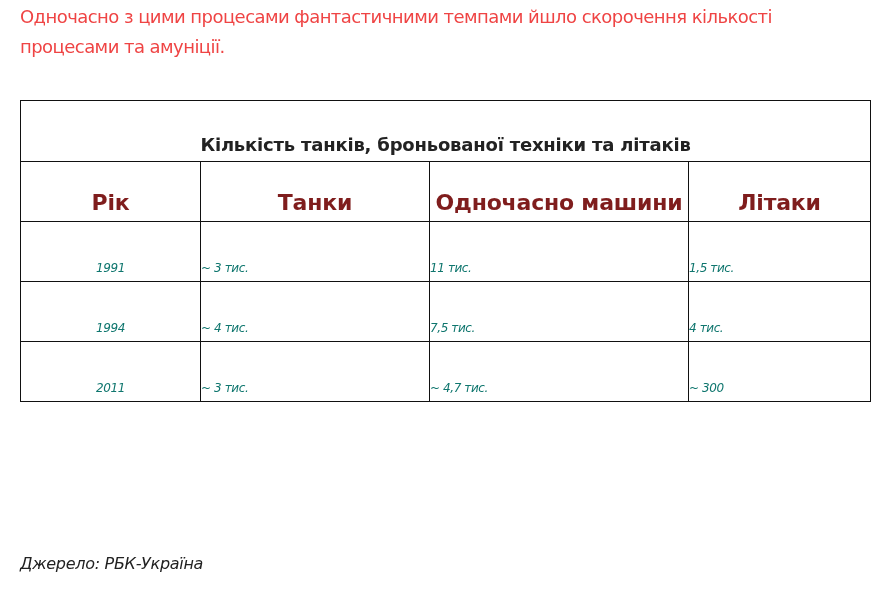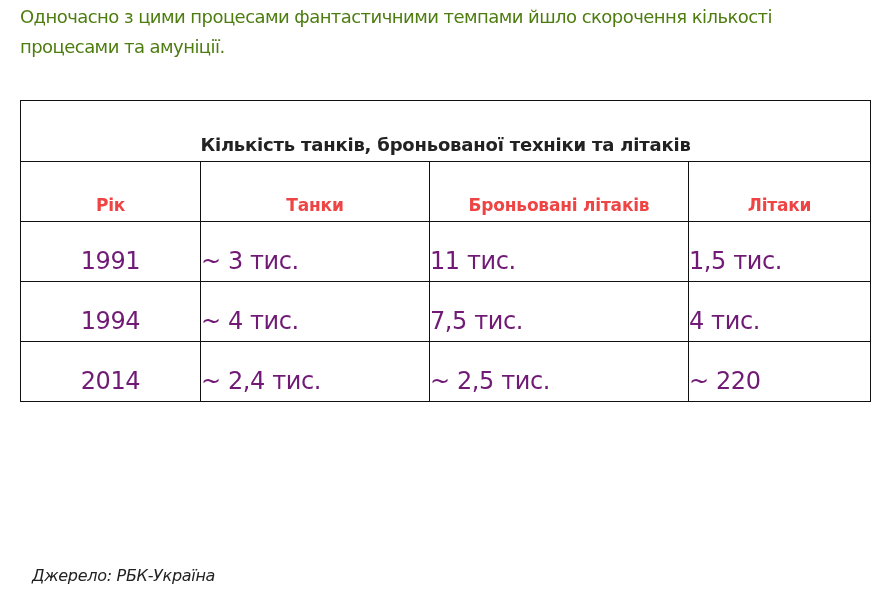--- a/index.html
+++ b/index.html
@@ -16,21 +16,21 @@
     color: #222222;
   }
   .intro {
     position: absolute;
     left: 20px;
     top: 2px;
     width: 850px;
     font-size: 18px;
     line-height: 30px;
     letter-spacing: -0.55px;
-    color: #4d7c0f;
+    color: #ef4444;
     margin: 0;
   }
   table.data-table {
     position: absolute;
     left: 20px;
     top: 100px;
     width: 850px;
     border-collapse: collapse;
     table-layout: fixed;
     font-size: 18px;
@@ -47,45 +47,46 @@
     font-weight: bold;
     font-size: 18px;
     padding-bottom: 6px !important;
     letter-spacing: -0.2px;
     color: #222222;
   }
   .head-cell {
     height: 53px;
     text-align: center;
     font-weight: bold;
-    font-size: 17px;
+    font-size: 22px;
     padding-bottom: 6px !important;
     letter-spacing: -0.2px;
-    color: #ef4444;
+    color: #7f1d1d;
   }
   .body-cell {
     height: 53px;
     text-align: left;
-    font-size: 24px;
+    font-size: 12px;
     padding-bottom: 6px !important;
     letter-spacing: -0.4px;
-    color: #701a75;
+    color: #0f766e;
+    font-style: italic;
   }
   .year-cell {
     text-align: center;
   }
   .source {
     position: absolute;
     left: 20px;
     top: 554px;
     font-size: 16px;
     font-style: italic;
     color: #222222;
     letter-spacing: -0.3px;
-    margin: 12px;
+    margin: 0;
   }
 </style>
 </head>
 <body>
 
 <p class="intro">
   <span>Одночасно з цими процесами фантастичними темпами йшло скорочення кількості</span><br>
   <span>процесами та амуніції.</span>
 </p>
 
@@ -96,37 +97,37 @@
     <col style="width:259px">
     <col style="width:182px">
   </colgroup>
   <tbody>
       <tr>
     <td class="caption-cell" colspan="4">Кількість танків, броньованої техніки та літаків</td>
   </tr>
   <tr>
     <td class="head-cell">Рік</td>
     <td class="head-cell">Танки</td>
-    <td class="head-cell">Броньовані літаків</td>
+    <td class="head-cell">Одночасно машини</td>
     <td class="head-cell">Літаки</td>
   </tr>
   <tr>
     <td class="body-cell year-cell">1991</td>
     <td class="body-cell">~ 3 тис.</td>
     <td class="body-cell">11 тис.</td>
     <td class="body-cell">1,5 тис.</td>
   </tr>
   <tr>
     <td class="body-cell year-cell">1994</td>
     <td class="body-cell">~ 4 тис.</td>
     <td class="body-cell">7,5 тис.</td>
     <td class="body-cell">4 тис.</td>
   </tr>
   <tr>
-    <td class="body-cell year-cell">2014</td>
-    <td class="body-cell">~ 2,4 тис.</td>
-    <td class="body-cell">~ 2,5 тис.</td>
-    <td class="body-cell">~ 220</td>
+    <td class="body-cell year-cell">2011</td>
+    <td class="body-cell">~ 3 тис.</td>
+    <td class="body-cell">~ 4,7 тис.</td>
+    <td class="body-cell">~ 300</td>
   </tr>
 </tbody>
   </table>
 
 <p class="source">Джерело: РБК-Україна</p>
 
 </body></html>

